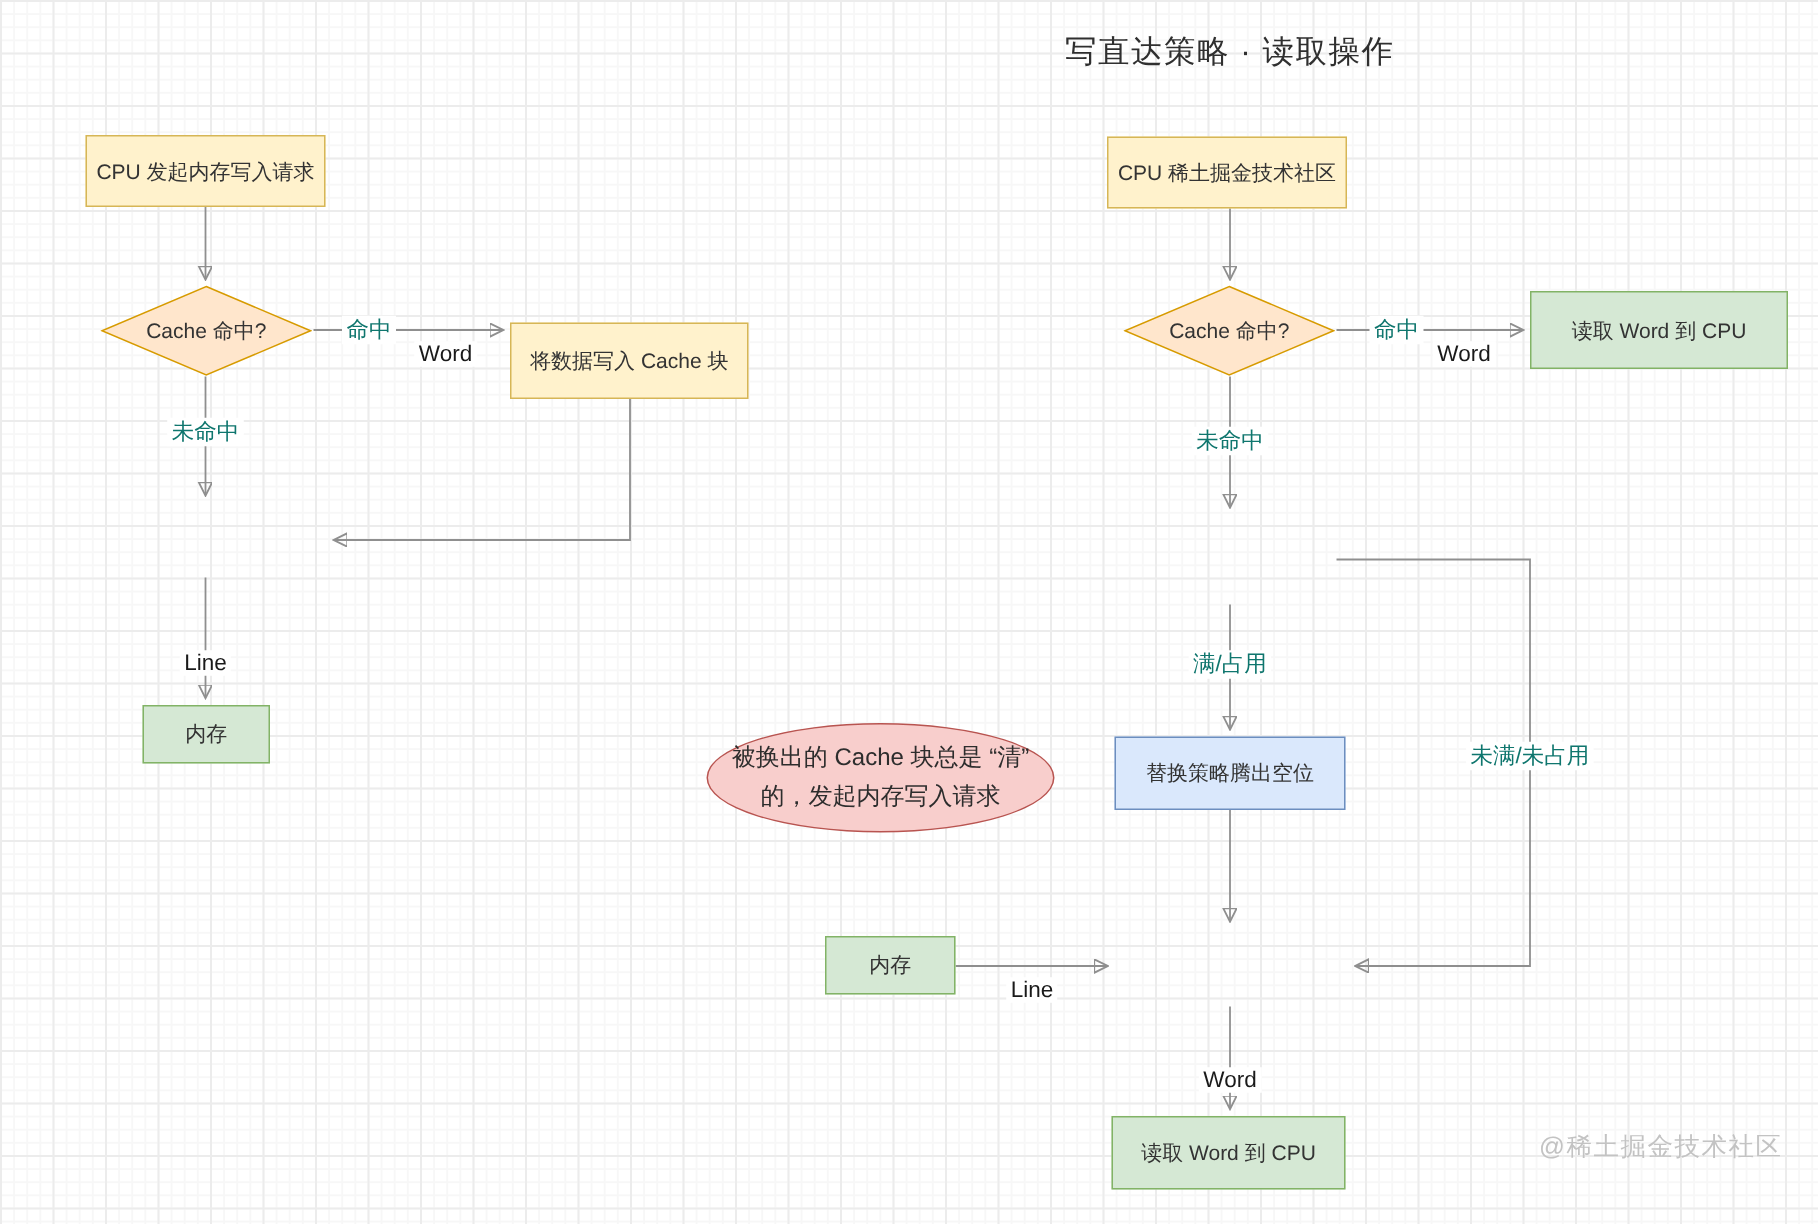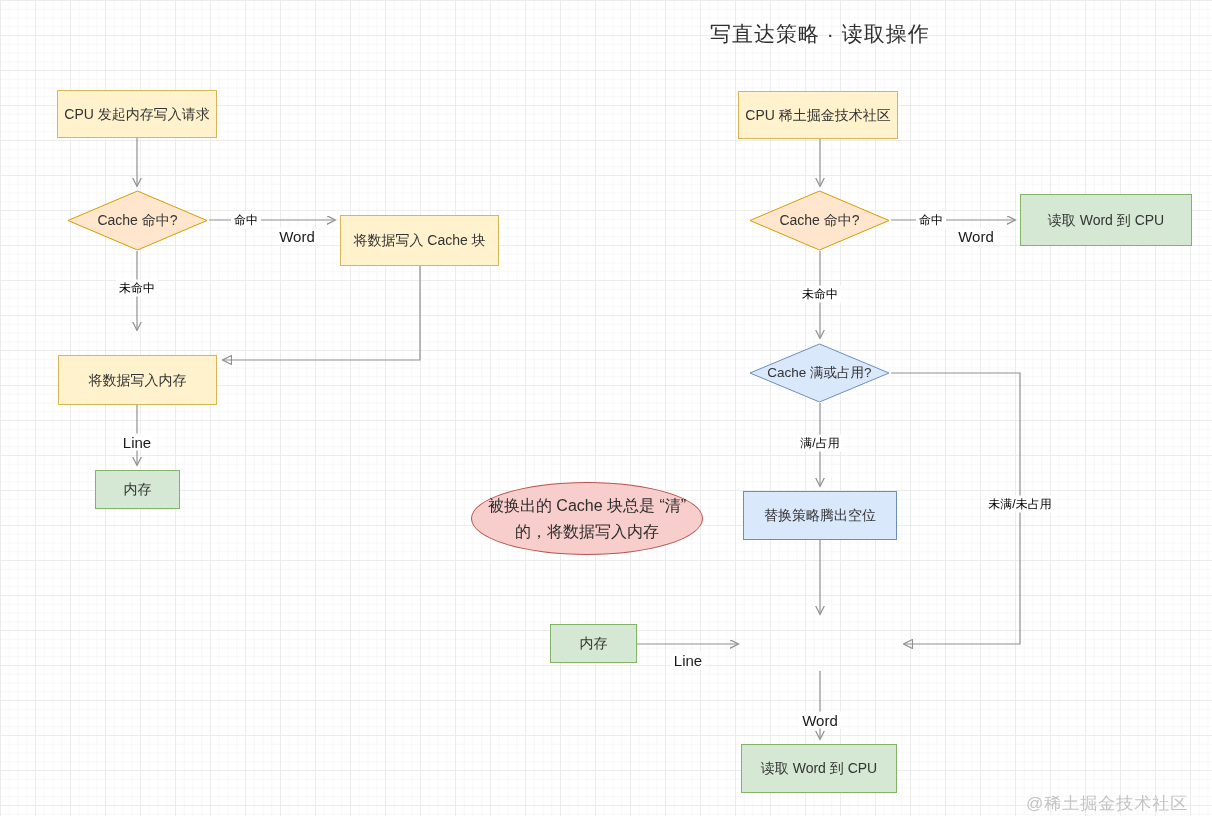--- a/index.html
+++ b/index.html
@@ -35,21 +35,21 @@
   .diamond.bluefill polygon{fill:#dae8fc;stroke:#6c8ebf;stroke-width:1;}
   .diamond span{position:relative;}
   .ellipse{
     position:absolute;display:flex;flex-direction:column;align-items:center;
     justify-content:center;text-align:center;font-size:16px;color:#2d2d2d;
     background:#f8cecc;border:1px solid #b85450;border-radius:50%;
     box-sizing:border-box;line-height:1.6;
   }
   .elabel{
     position:absolute;transform:translate(-50%,-50%);
-    background:#fff;padding:0 3px;font-size:12px;color:#000000;
+    background:#fff;padding:0 3px;font-size:15px;color:#0f766e;
     white-space:nowrap;
   }
   .elabel.bold{font-weight:normal;font-size:15px;color:#1a1a1a;margin-top:16px;}
   .watermark{
     position:absolute;font-size:17px;color:#c3c3c3;letter-spacing:1px;
     white-space:nowrap;
   }
 </style>
 </head>
 <body>
@@ -89,23 +89,20 @@
     <svg viewBox="0 0 141 61" preserveAspectRatio="none">
       <polygon points="70.5,1 140,30.5 70.5,60 1,30.5"></polygon>
     </svg>
     <span>Cache 命中?</span>
   </div>
 
   <div class="node rect yellow" style="left:340px;top:195px;width:159px;height:51px;">
     <span>将数据写入 Cache 块</span>
   </div>
 
-  <div class="node rect yellow" style="left:58px;top:335px;width:159px;height:50px;">
-    <span>将数据写入内存</span>
-  </div>
 
   <div class="node rect green" style="left:95px;top:470px;width:85px;height:39px;">
     <span>内存</span>
   </div>
 
   <div class="elabel" style="left:246px;top:220px;">命中</div>
   <div class="elabel bold" style="left:297px;top:220px;">Word</div>
   <div class="elabel" style="left:137px;top:288px;">未命中</div>
   <div class="elabel bold" style="left:137px;top:426px;">Line</div>
 
@@ -117,26 +114,20 @@
     <svg viewBox="0 0 141 61" preserveAspectRatio="none">
       <polygon points="70.5,1 140,30.5 70.5,60 1,30.5"></polygon>
     </svg>
     <span>Cache 命中?</span>
   </div>
 
   <div class="node rect green" style="left:1020px;top:194px;width:172px;height:52px;">
     <span>读取 Word 到 CPU</span>
   </div>
 
-  <div class="node diamond bluefill" style="left:749px;top:343px;width:141px;height:60px;font-size:13.5px;">
-    <svg viewBox="0 0 141 60" preserveAspectRatio="none">
-      <polygon points="70.5,1 140,30 70.5,59 1,30"></polygon>
-    </svg>
-    <span>Cache 满或占用?</span>
-  </div>
 
   <div class="node rect blue" style="left:743px;top:491px;width:154px;height:49px;">
     <span>替换策略腾出空位</span>
   </div>
 
   <div class="node rect green" style="left:550px;top:624px;width:87px;height:39px;">
     <span>内存</span>
   </div>
 
 
@@ -147,18 +138,18 @@
   <div class="elabel" style="left:931px;top:220px;">命中</div>
   <div class="elabel bold" style="left:976px;top:220px;">Word</div>
   <div class="elabel" style="left:820px;top:294px;">未命中</div>
   <div class="elabel" style="left:820px;top:443px;">满/占用</div>
   <div class="elabel" style="left:1020px;top:504px;">未满/未占用</div>
   <div class="elabel bold" style="left:688px;top:644px;">Line</div>
   <div class="elabel bold" style="left:820px;top:704px;">Word</div>
 
   <div class="ellipse" style="left:471px;top:482px;width:232px;height:73px;">
     <span>被换出的 Cache 块总是 “清”</span>
-    <span>的，将数据写入内存</span>
+    <span>的，发起内存写入请求</span>
   </div>
 
-  <div class="watermark" style="left:1026px;top:792px;">@稀土掘金技术社区</div>
+  <div class="watermark" style="left:1026px;top:753px;">@稀土掘金技术社区</div>
 
 </div>
 
 </body></html>

